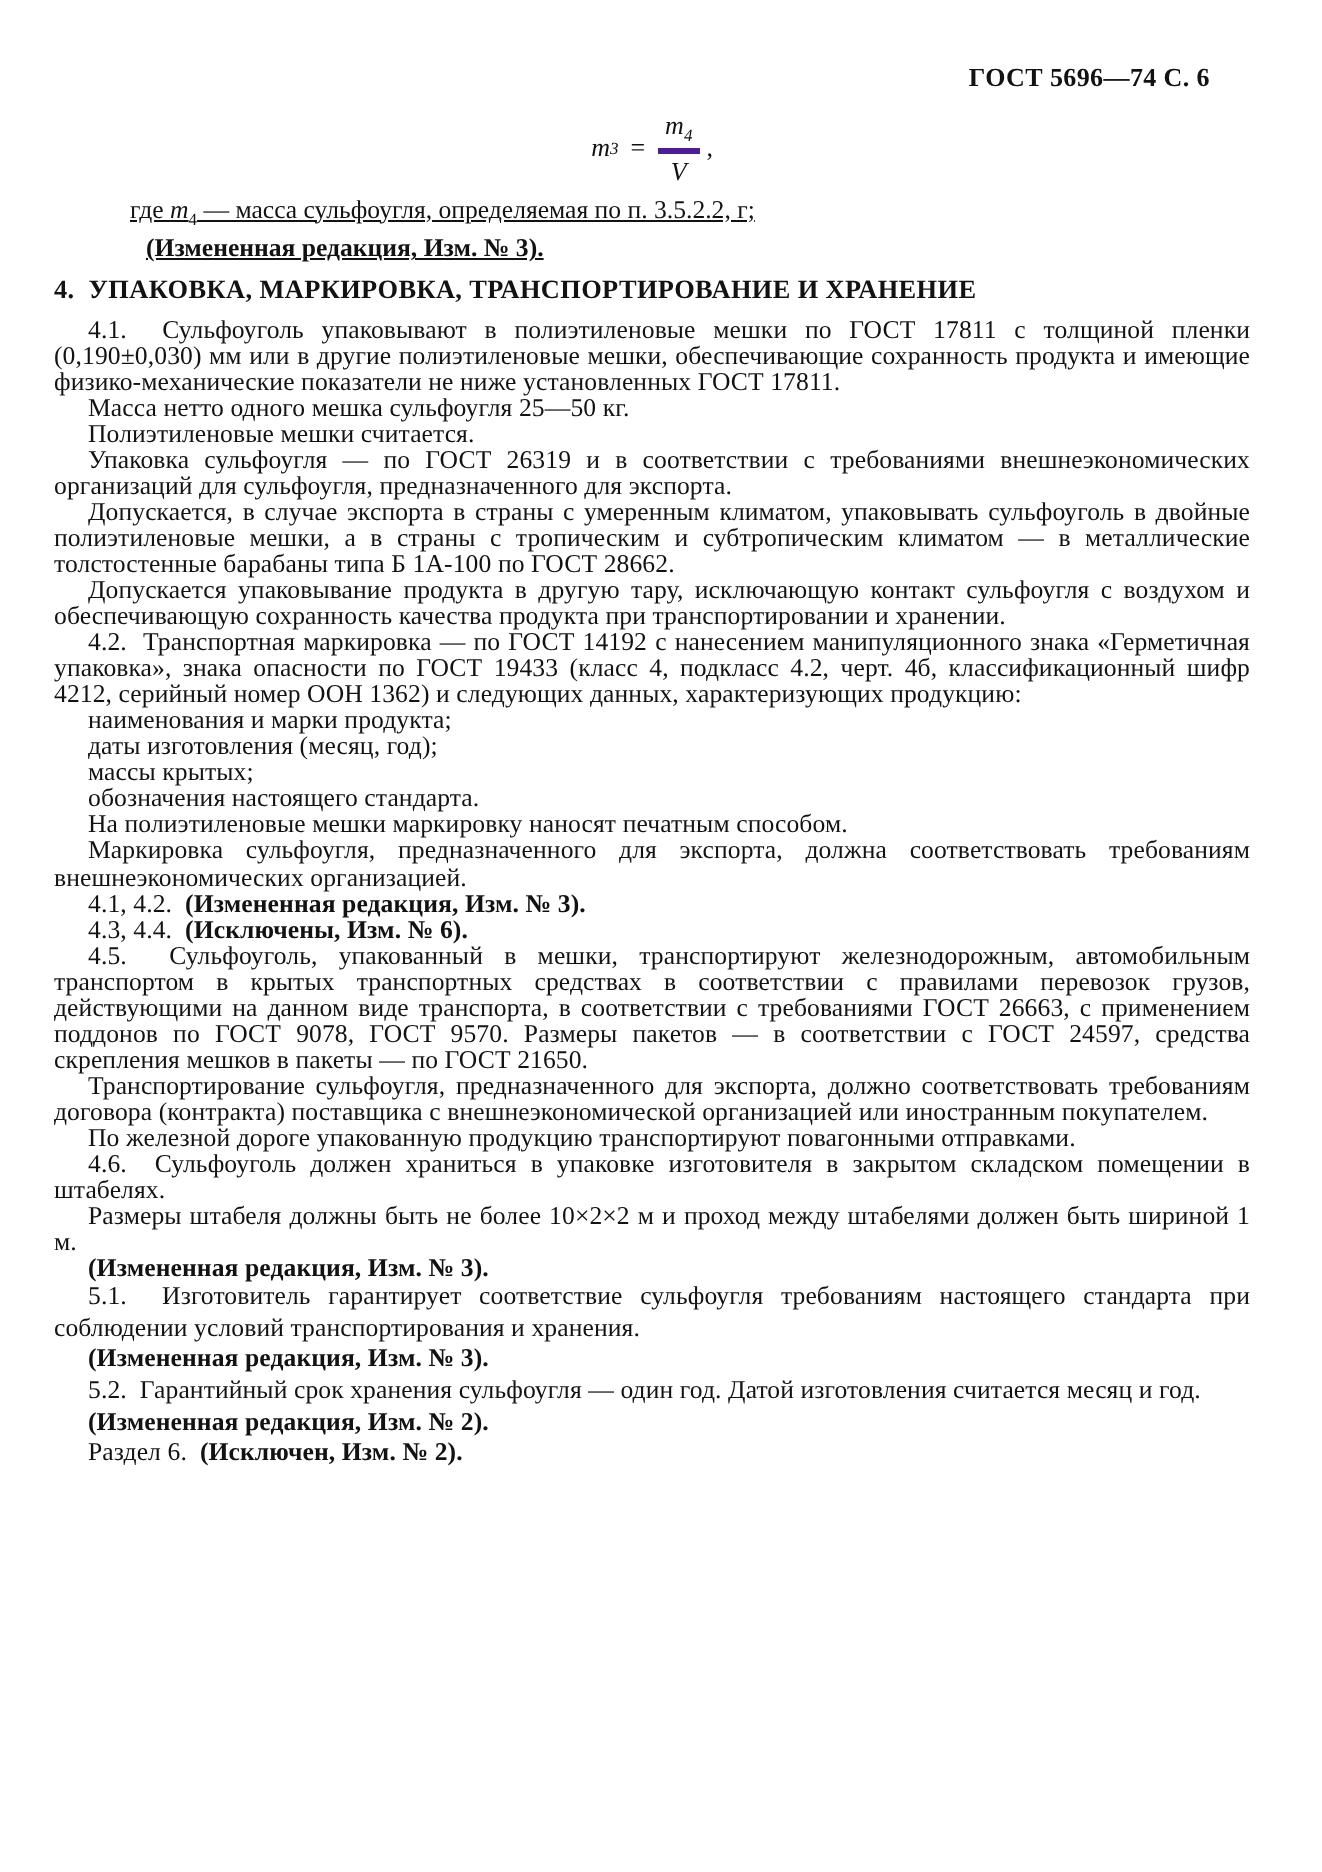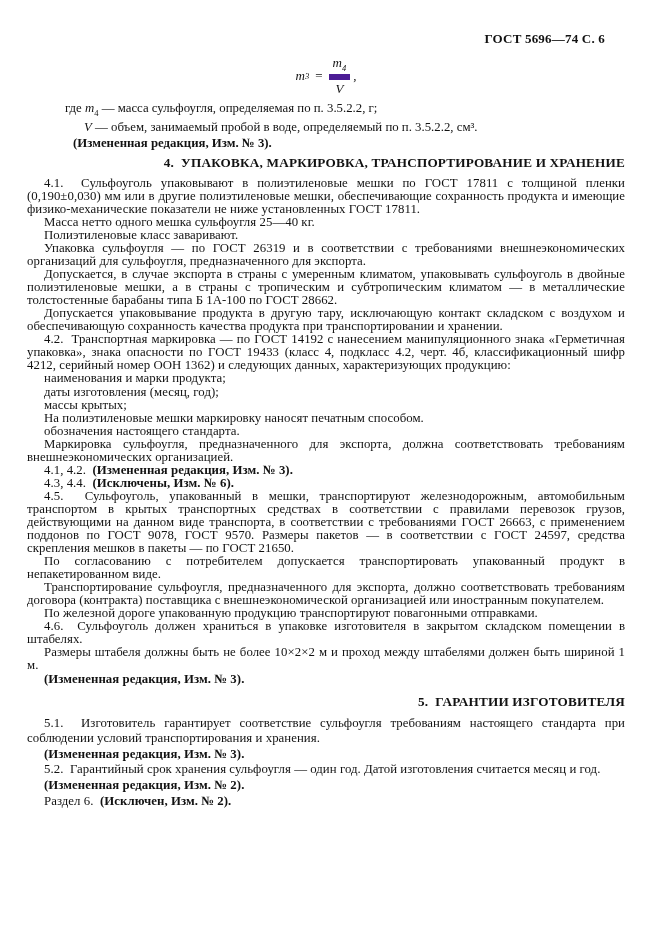--- a/index.html
+++ b/index.html
@@ -24,32 +24,32 @@
   }
   .formula-row {
     width: 598px; margin: 10px 0 4px 27px;
     text-align: center;
     font-size: 13px;
   }
   .formula { display: inline-flex; align-items: center; font-style: italic; }
   .formula sub { font-size: 8.5px; font-style: italic; }
   .formula .eq { margin: 0 6px; font-style: normal; }
   .frac { display: inline-block; text-align: center; vertical-align: middle; }
-  .frac .num { display: block; border-bottom: 6px solid #4c1d95; padding: 0 4px 1px 4px; }
+  .frac .num { display: block; border-bottom: 3px solid #4c1d95; padding: 0 4px 1px 4px; }
   .frac .den { display: block; padding-top: 1px; }
   .formula .tail { font-style: normal; margin-left: 3px; }
-  .where { width: 598px; margin-left: 27px; font-size: 12.8px; line-height: 15.2px; }
+  .where { width: 598px; margin-left: 27px; font-size: 12.8px; line-height: 15.2px; text-decoration: underline; }
   .where .wl1 { margin-left: 38px; }
   .where .wl2 { margin-left: 57px; }
   .where .wnote { margin-left: 46px; font-weight: bold; }
   .where i, .formula i { font-style: italic; }
   .where sub { font-size: 8.5px; }
   h2.sec-title {
     width: 598px; margin: 5px 0 7px 27px;
-    text-align: right;
+    text-align: left;
     font-size: 13.2px; line-height: 14px;
     font-weight: bold; letter-spacing: 0.2px;
   }
   h2.sec-title-5 { margin: 9px 0 7px 27px; }
   .para {
     width: 598px; margin: 0 0 0 27px;
     text-indent: 17px;
     text-align: justify;
     font-size: 12.8px;
     letter-spacing: 0.05px;
@@ -73,52 +73,49 @@
         <span class="frac">
           <span class="num"><i>m</i><sub>4</sub></span>
           <span class="den"><i>V</i></span>
         </span>
         <span class="tail">,</span>
       </span>
   </div>
 
   <div class="where">
     <div class="wl1"><span>где </span><i>m</i><sub>4</sub><span> — масса сульфоугля, определяемая по п. 3.5.2.2, г;</span></div>
-    <div class="wl2"><i>V</i><span> — объем, занимаемый пробой в воде, определяемый по п. 3.5.2.2, см³.</span></div>
     <div class="wnote">(Измененная редакция, Изм. № 3).</div>
   </div>
 
   <h2 class="sec-title">4.&nbsp; УПАКОВКА, МАРКИРОВКА, ТРАНСПОРТИРОВАНИЕ И ХРАНЕНИЕ</h2>
 
   <div class="s4">
     <p class="para"><span>4.1.&nbsp; Сульфоуголь упаковывают в полиэтиленовые мешки по ГОСТ 17811 с толщиной пленки (0,190±0,030) мм или в другие полиэтиленовые мешки, обеспечивающие сохранность продукта и имеющие физико-механические показатели не ниже установленных ГОСТ 17811.</span><b></b></p>
-    <p class="para"><span>Масса нетто одного мешка сульфоугля 25—40 кг.</span></p>
-    <p class="para"><span>Полиэтиленовые класс заваривают.</span></p>
+    <p class="para"><span>Масса нетто одного мешка сульфоугля 25—50 кг.</span></p>
+    <p class="para"><span>Полиэтиленовые мешки считается.</span></p>
     <p class="para"><span>Упаковка сульфоугля — по ГОСТ 26319 и в соответствии с требованиями внешнеэкономичес­ких организаций для сульфоугля, предназначенного для экспорта.</span></p>
     <p class="para"><span>Допускается, в случае экспорта в страны с умеренным климатом, упаковывать сульфоуголь в двойные полиэтиленовые мешки, а в страны с тропическим и субтропическим климатом — в металлические толстостенные барабаны типа Б 1А-100 по ГОСТ 28662.</span></p>
-    <p class="para"><span>Допускается упаковывание продукта в другую тару, исключающую контакт складском с воздухом и обеспечивающую сохранность качества продукта при транспортировании и хранении.</span></p>
+    <p class="para"><span>Допускается упаковывание продукта в другую тару, исключающую контакт сульфоугля с воздухом и обеспечивающую сохранность качества продукта при транспортировании и хранении.</span></p>
     <p class="para"><span>4.2.&nbsp; Транспортная маркировка — по ГОСТ 14192 с нанесением манипуляционного знака «Герме­тичная упаковка», знака опасности по ГОСТ 19433 (класс 4, подкласс 4.2, черт. 4б, классификационный шифр 4212, серийный номер ООН 1362) и следующих данных, характеризующих продукцию:</span></p>
     <p class="para"><span>наименования и марки продукта;</span></p>
     <p class="para"><span>даты изготовления (месяц, год);</span></p>
     <p class="para"><span>массы крытых;</span></p>
+    <p class="para"><span>обозначения настоящего стандарта.</span></p>
     <p class="para"><span>На полиэтиленовые мешки маркировку наносят печатным способом.</span></p>
-    <p class="para"><span>обозначения настоящего стандарта.</span></p>
     <p class="para"><span>Маркировка сульфоугля, предназначенного для экспорта, должна соответствовать требованиям внешнеэкономических организацией.</span></p>
     <p class="para"><span>4.1, 4.2.&nbsp; </span><b>(Измененная редакция, Изм. № 3).</b></p>
     <p class="para"><span>4.3, 4.4.&nbsp; </span><b>(Исключены, Изм. № 6).</b></p>
     <p class="para"><span>4.5.&nbsp; Сульфоуголь, упакованный в мешки, транспортируют железнодорожным, автомобильным транспортом в крытых транспортных средствах в соответствии с правилами перевозок грузов, действующими на данном виде транспорта, в соответствии с требованиями ГОСТ 26663, с приме­нением поддонов по ГОСТ 9078, ГОСТ 9570. Размеры пакетов — в соответствии с ГОСТ 24597, средства скрепления мешков в пакеты — по ГОСТ 21650.</span></p>
-    <p class="para"><span>По согласованию с потребителем допускается транспортировать упакованный продукт в непакетированном виде.</span></p>
     <p class="para"><span>Транспортирование сульфоугля, предназначенного для экспорта, должно соответствовать требованиям договора (контракта) поставщика с внешнеэкономической организацией или ино­странным покупателем.</span></p>
     <p class="para"><span>По железной дороге упакованную продукцию транспортируют повагонными отправками.</span></p>
     <p class="para"><span>4.6.&nbsp; Сульфоуголь должен храниться в упаковке изготовителя в закрытом складском помещении в штабелях.</span></p>
     <p class="para"><span>Размеры штабеля должны быть не более 10×2×2 м и проход между штабелями должен быть шириной 1 м.</span></p>
     <p class="para"><b>(Измененная редакция, Изм. № 3).</b></p>
   </div>
 
-  <h2 class="sec-title sec-title-5">5.&nbsp; ГАРАНТИИ ИЗГОТОВИТЕЛЯ</h2>
 
   <div class="s5">
     <p class="para"><span>5.1.&nbsp; Изготовитель гарантирует соответствие сульфоугля требованиям настоящего стандарта при соблюдении условий транспортирования и хранения.</span></p>
     <p class="para"><b>(Измененная редакция, Изм. № 3).</b></p>
     <p class="para"><span>5.2.&nbsp; Гарантийный срок хранения сульфоугля — один год. Датой изготовления считается месяц и год.</span></p>
     <p class="para"><b>(Измененная редакция, Изм. № 2).</b></p>
     <p class="para"><span>Раздел 6.&nbsp; </span><b>(Исключен, Изм. № 2).</b></p>
   </div>
 
 </div>

